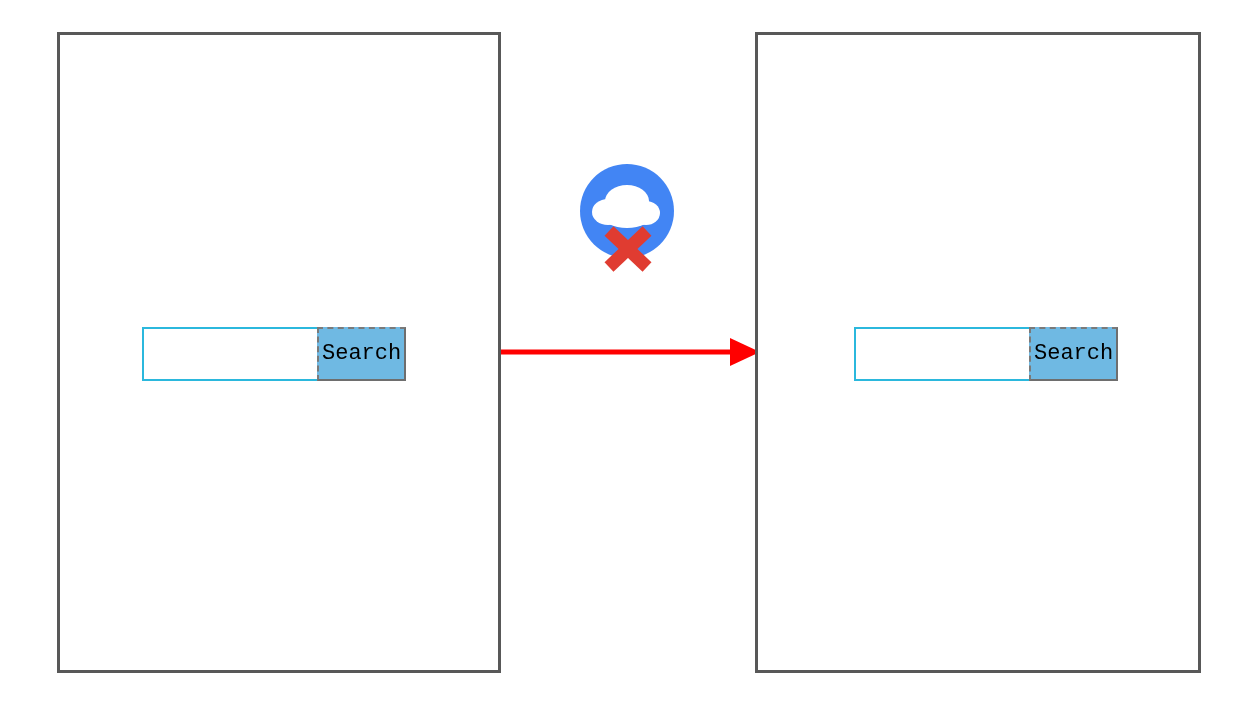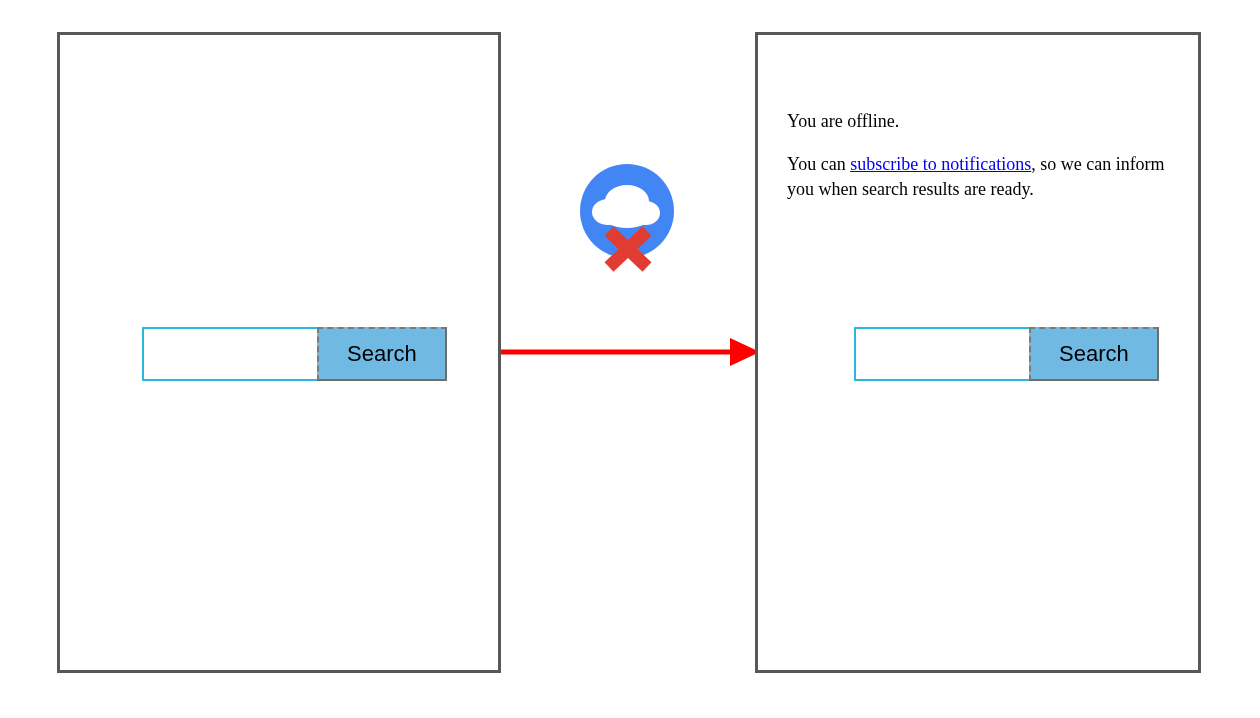--- a/index.html
+++ b/index.html
@@ -54,27 +54,27 @@
     font-family: "Liberation Sans", sans-serif;
     font-size: 17px;
     color: #111111;
     padding: 0 6px;
     margin: 0;
     border-radius: 0;
   }
   .search-button {
     box-sizing: border-box;
     height: 54px;
-    padding: 0 28px;
+    padding: 0 3px;
     background: #6fb9e3;
     border: 2px solid #6e6e6e;
     border-style: dashed solid solid dashed;
     border-top-color: #7a7a7a;
     border-left-color: #7a7a7a;
-    font-family: Liberation Sans, sans-serif;
+    font-family: Liberation Mono, monospace;
     font-size: 22px;
     line-height: 50px;
     color: #000000;
     text-align: center;
     cursor: pointer;
     white-space: nowrap;
     border-radius: 0;
   }
 
   
@@ -150,24 +150,20 @@
 
   <div class="flow-arrow">
     <svg width="262" height="40" viewBox="0 0 262 40" xmlns="http://www.w3.org/2000/svg">
       <line x1="3" y1="20" x2="235" y2="20" stroke="#ff0000" stroke-width="5"></line>
       <polygon points="232,6 262,20 232,34" fill="#ff0000"></polygon>
     </svg>
   </div>
 
   <div class="frame frame-right">
 
-    <div class="offline-block">
-      <p>You are offline.</p>
-      <p><span>You can </span><a class="offline-link" href="#">subscribe to notifications</a><span>, so we can inform you when search results are ready.</span></p>
-    </div>
 
     <div class="search-widget search-widget-right">
       <input class="search-input" type="text" placeholder="" value="" style="">
       <div class="search-button">Search</div>
     </div>
 
   </div>
 
 </div>
 

